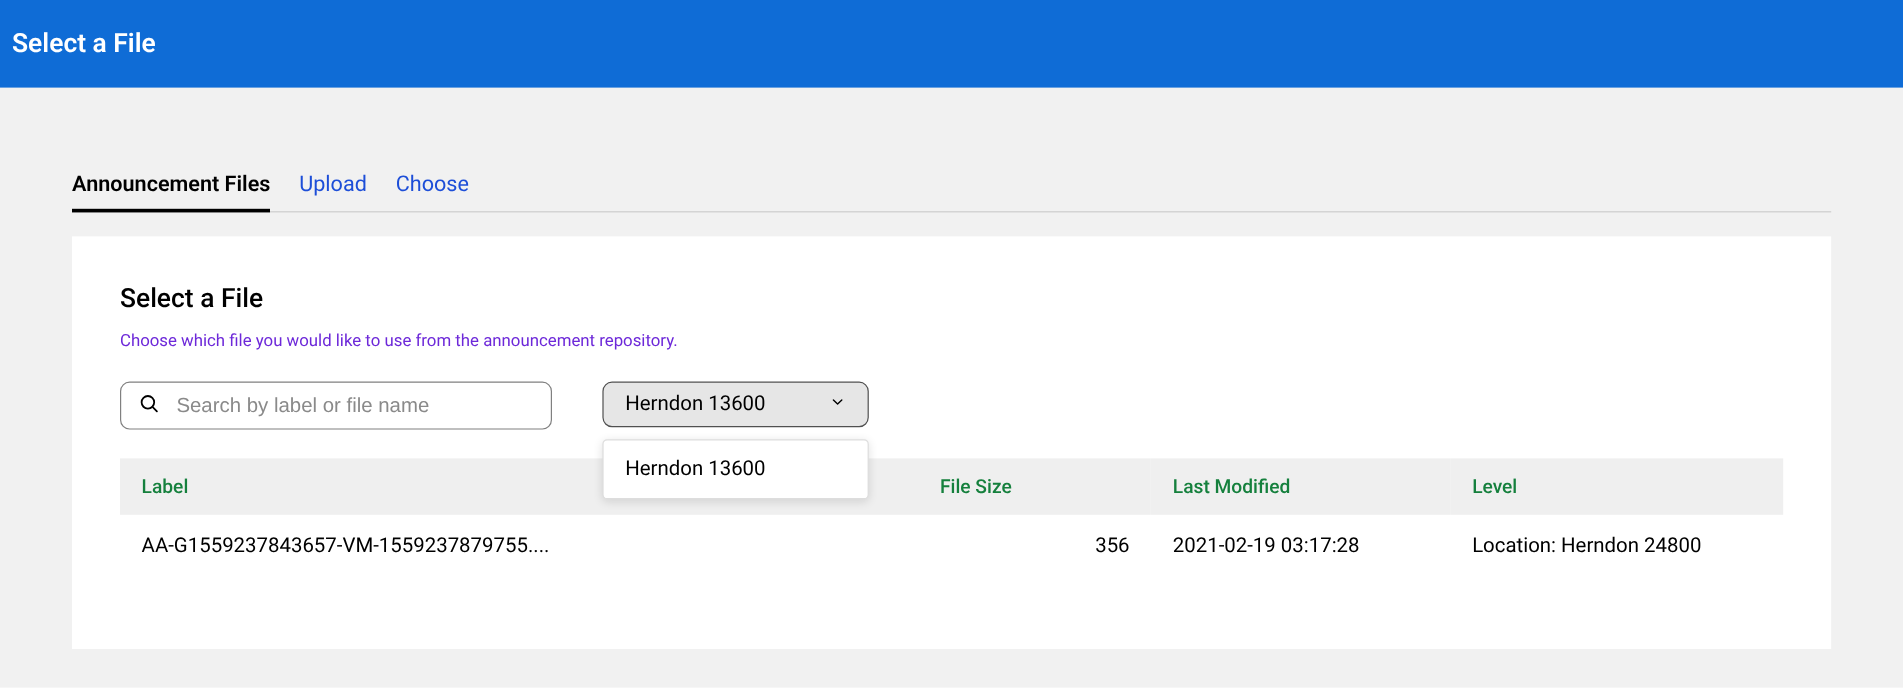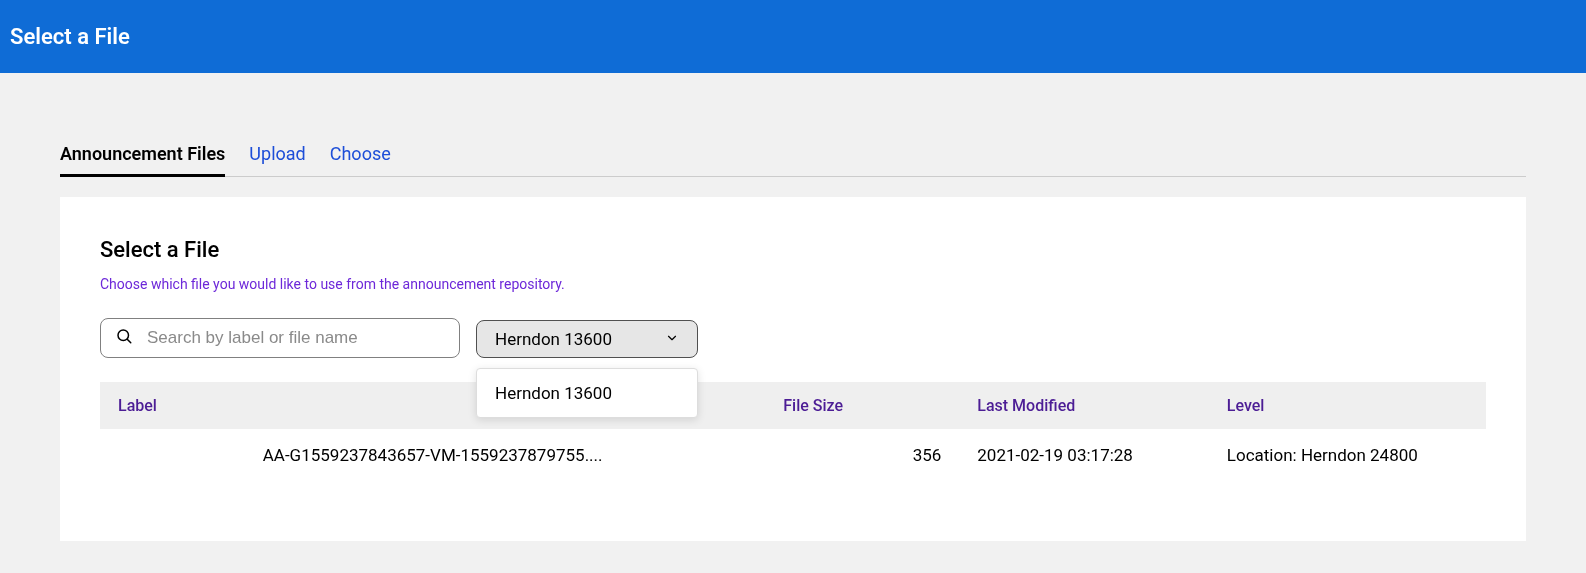--- a/index.html
+++ b/index.html
@@ -53,22 +53,22 @@
     font-weight: 500;
     margin-bottom: 14px;
   }
   .panel-desc {
     font-size: 14px;
     color: #6d28d9;
     margin-bottom: 26px;
   }
   .controls-row {
     display: flex;
-    gap: 16px;
-    align-items: flex-end;
+    gap: 42px;
+    align-items: flex-start;
     margin-bottom: 24px;
     position: relative;
   }
   .search-wrap {
     display: flex;
     align-items: center;
     border: 1px solid #808080;
     border-radius: 8px;
     padding: 8px 14px;
     width: 360px;
@@ -127,31 +127,31 @@
     border-collapse: collapse;
   }
   .table thead tr {
     background: #efefef;
   }
   .table th {
     text-align: left;
     padding: 14px 18px;
     font-size: 16px;
     font-weight: 500;
-    color: #4c1d95;
+    color: #15803d;
   }
   .table td {
     padding: 16px 18px;
     font-size: 17px;
     color: #000;
     white-space: nowrap;
     overflow: hidden;
     text-overflow: ellipsis;
   }
-  .col-label { width: 48%; max-width: 400px; text-align: center; }
+  .col-label { width: 48%; max-width: 400px; }
   .col-size { width: 14%; text-align: right; }
   .col-mod { width: 18%; }
   .col-level { width: 20%; }
 </style>
 </head>
 <body>
 
 <div class="header-bar">
   <span>Select a File</span>
 </div>

